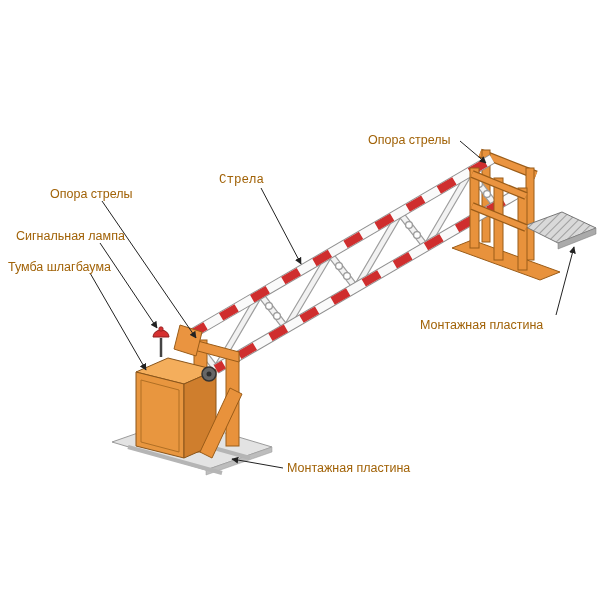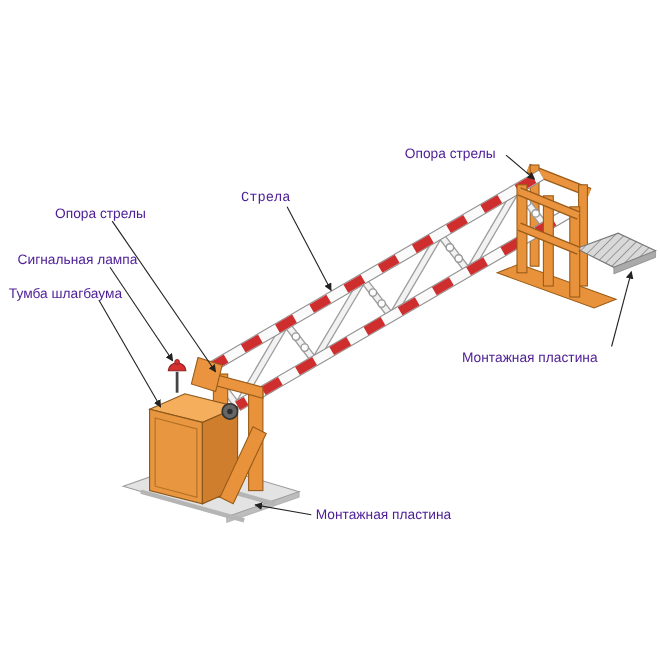--- a/index.html
+++ b/index.html
@@ -2,21 +2,21 @@
 <html><head>
 <meta charset="utf-8">
 <style>
   html,body{margin:0;padding:0;background:#fff;}
   .canvas{
     position:relative;width:600px;height:600px;background:#ffffff;
     font-family:"Liberation Sans",sans-serif;overflow:hidden;
   }
   .drawing{position:absolute;left:0;top:0;}
   .label{
-    position:absolute;font-size:12.5px;color:#4c1d95;white-space:nowrap;
+    position:absolute;font-size:12.5px;color:#a16207;white-space:nowrap;
     line-height:14px;
   }
 </style>
 </head>
 <body>
 
 <div class="canvas">
 
   <svg class="drawing" width="600" height="600" viewBox="0 0 600 600">
     <defs>

